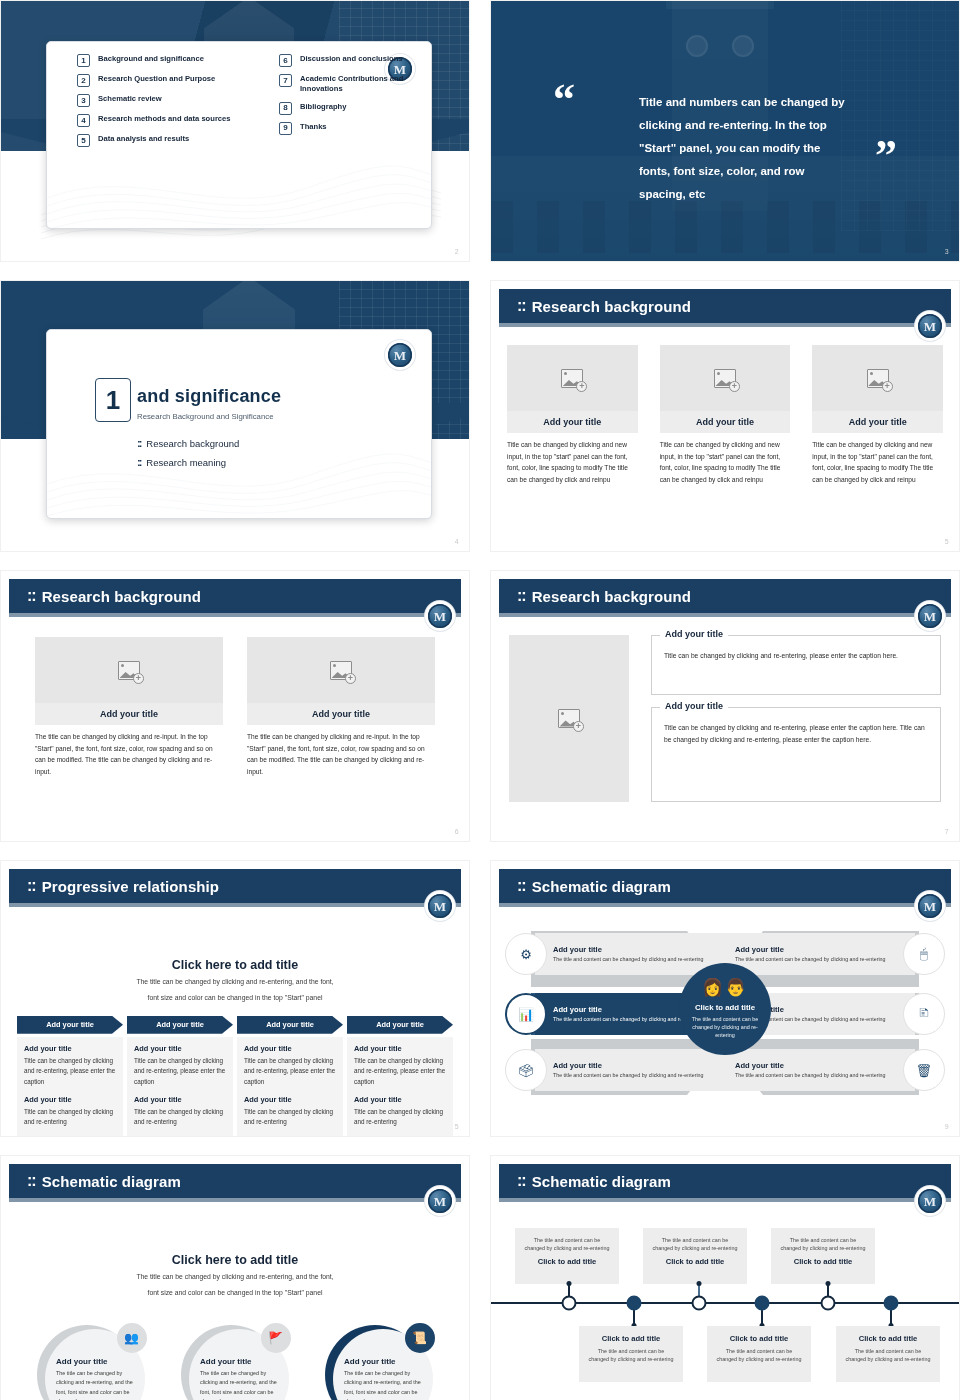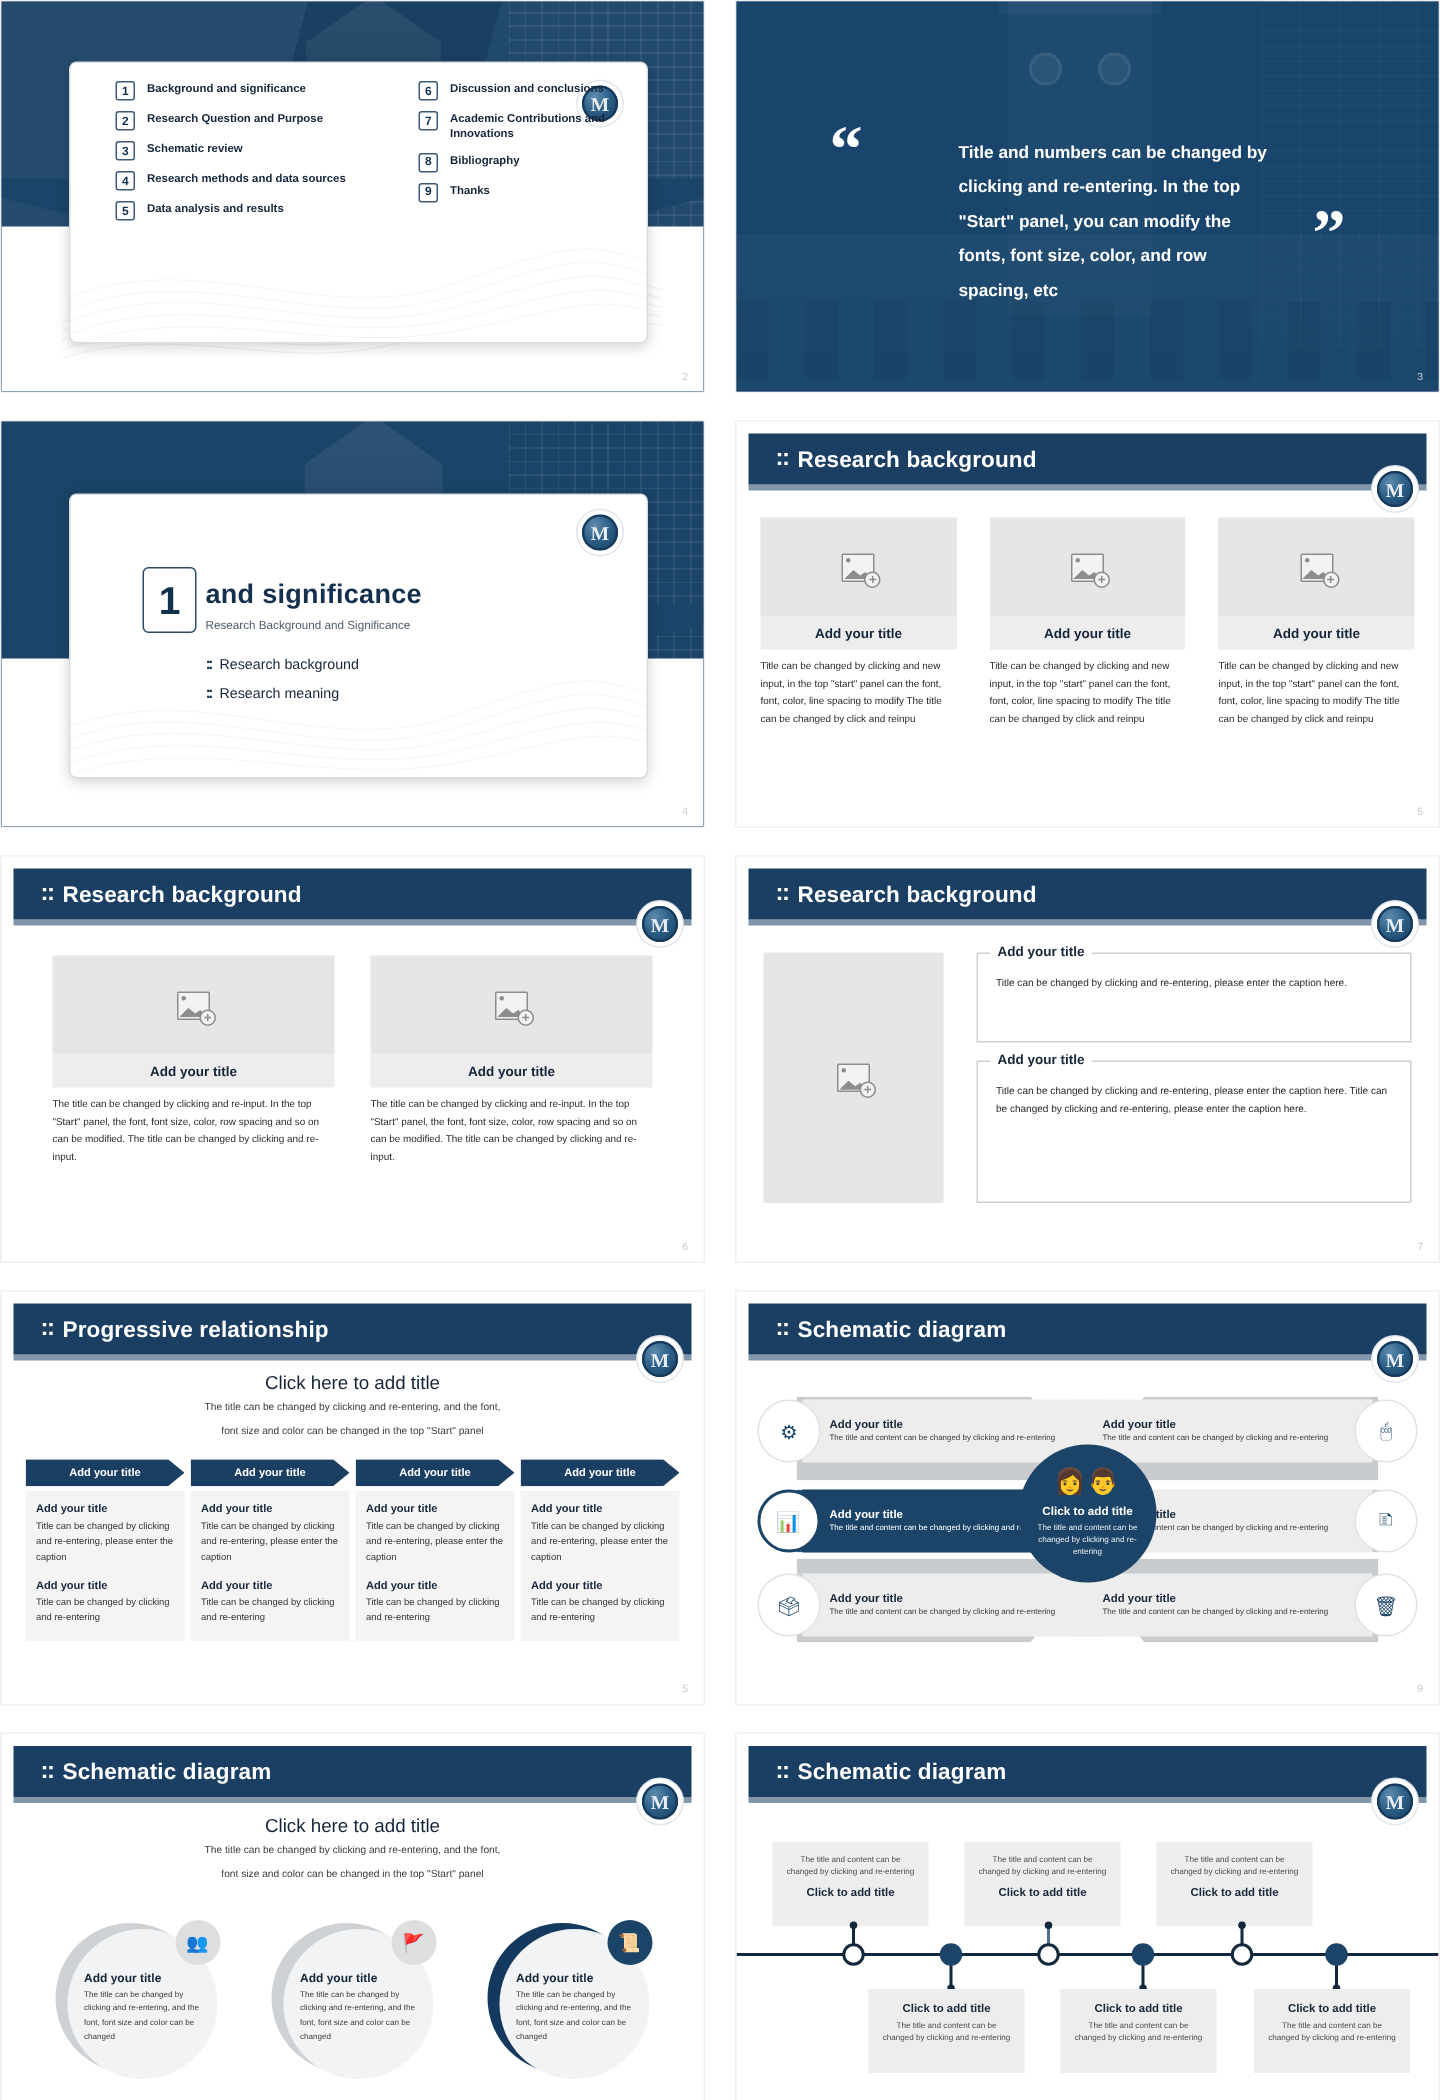--- a/index.html
+++ b/index.html
@@ -215,21 +215,21 @@
     border:1px solid #cfcfcf; position:relative; padding:14px 12px 12px 12px; margin-bottom:12px;
   }
   .fieldbox .lgd{
     position:absolute; top:-7px; left:8px; background:#fff; padding:0 5px;
     font-size:9px; font-weight:bold; color:#15253a;
   }
   .fieldbox p{ font-size:6.7px; color:#2a2a2a; line-height:1.85; }
 
   
   .centertitle{ text-align:center; padding-top:12px; }
-  .centertitle h3{ font-size:12.5px; font-weight:normal; color:#15253a; }
+  .centertitle h3{ font-size:12.5px; font-weight:bold; color:#15253a;margin-top:43px; }
   .centertitle p{ font-size:6.8px; color:#3a3a3a; line-height:1.6; margin-top:5px;}
   .chevrow{ display:flex; gap:4px; padding:0 16px; margin-top:12px;}
   .chev{
     flex:1; height:18px; background:#1b3f63; color:#fff;
     display:flex; align-items:center; justify-content:center;
     font-size:7.4px; font-weight:bold;
     clip-path:polygon(0 0, calc(100% - 11px) 0, 100% 50%, calc(100% - 11px) 100%, 0 100%);
   }
   .colrow{ display:flex; gap:4px; padding:0 16px; margin-top:3px;}
   .colbox{ flex:1; background:#f4f4f4; padding:7px 7px 9px 7px; }

